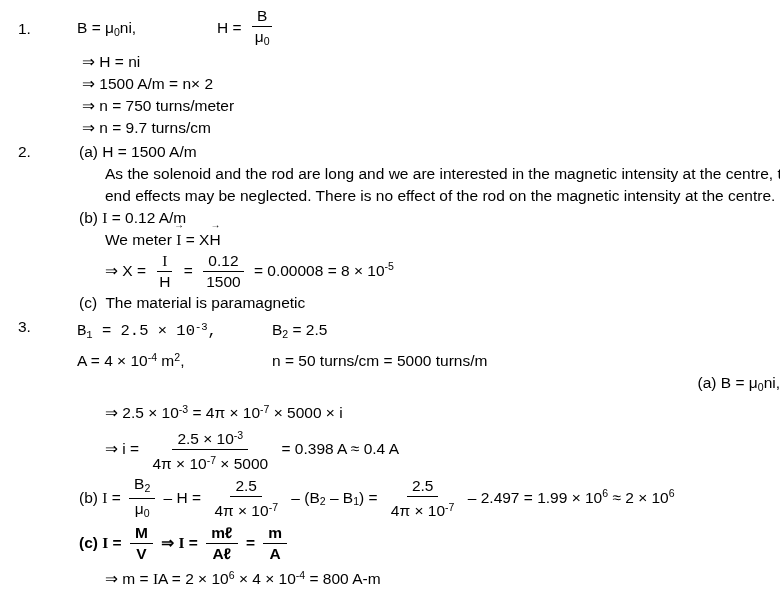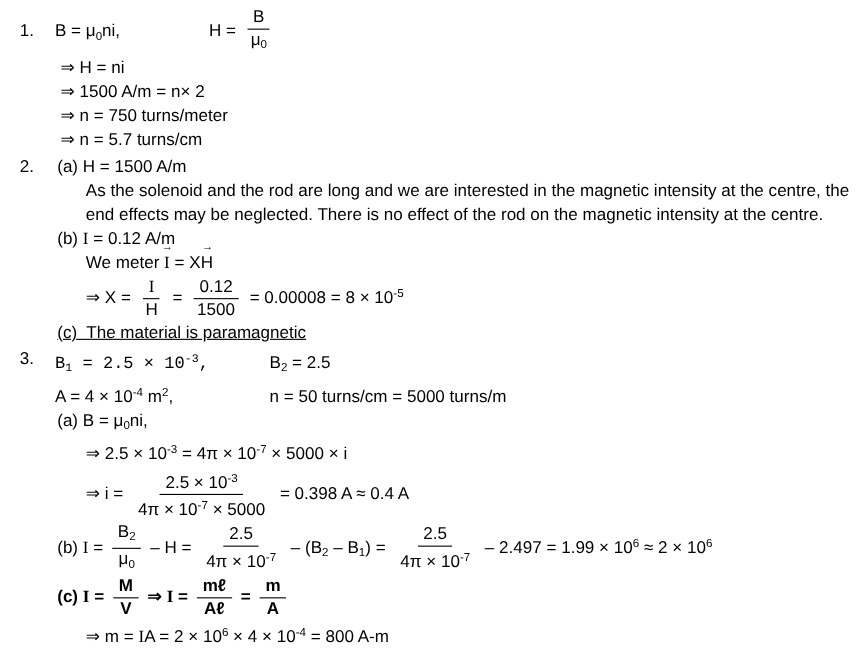--- a/index.html
+++ b/index.html
@@ -10,21 +10,21 @@
     overflow: hidden;
     background: #ffffff;
     color: #000000;
     font-family: "Liberation Sans", sans-serif;
     font-size: 15.5px;
   }
   .problem { display: flex; }
   .problem + .problem { margin-top: 2px; }
   .pnum { width: 32px; flex: none; line-height: 22px; }
   .problem-1 .pnum { padding-top: 12px; }
-  .pbody { flex: 1; min-width: 0; }
+  .pbody { flex: 1; min-width: 0; margin-left: 27px; }
   .line { line-height: 22px; white-space: nowrap; }
   .para { line-height: 22px; text-align: justify; }
   .serif { font-family: "Liberation Serif", serif; }
   .sub { font-size: 0.68em; vertical-align: -0.28em; }
   .sup { font-size: 0.68em; vertical-align: 0.5em; }
   .frac {
     display: inline-flex; flex-direction: column; align-items: center;
     vertical-align: middle; margin: 0 4px; text-align: center;
   }
   .frac > .num { display: block; padding: 0 5px 0; border-bottom: 1px solid #000; line-height: 20px; }
@@ -44,46 +44,46 @@
     <div class="problem problem-1">
       <div class="pnum">1.</div>
       <div class="pbody">
         <div class="line"><span class="col" style="width: 140px;"><span class="seg">B = μ</span><span class="sub">0</span><span class="seg">ni,</span></span><span class="seg">H = </span><span class="frac">
             <span class="num"><span class="seg">B</span></span>
             <span class="den"><span class="seg">μ</span><span class="sub">0</span></span>
           </span></div>
         <div class="line" style="margin-left: 5px;"><span class="seg">⇒ H = ni</span></div>
         <div class="line" style="margin-left: 5px;"><span class="seg">⇒ 1500 A/m = n× 2</span></div>
         <div class="line" style="margin-left: 5px;"><span class="seg">⇒ n = 750 turns/meter</span></div>
-        <div class="line" style="margin-left: 5px;"><span class="seg">⇒ n = 5.7 turns/cm</span></div>
+        <div class="line" style="margin-left: 5px;"><span class="seg">⇒ n = 9.7 turns/cm</span></div>
       </div>
     </div>
     <div class="problem problem-2">
       <div class="pnum">2.</div>
       <div class="pbody">
         <div class="line" style="margin-left: 2px;"><span class="seg">(a) H = 1500 A/m</span></div>
         <div class="para" style="width: 694px; margin-left: 28px;">As the solenoid and the rod are long and we are interested in the magnetic intensity at the centre, the end effects may be neglected. There is no effect of the rod on the magnetic intensity at the centre.</div>
         <div class="line" style="margin-left: 2px;"><span class="seg">(b) </span><span class="seg serif">I</span><span class="seg"> = 0.12 A/m</span></div>
         <div class="line" style="margin-left: 28px;"><span class="col" style="width: 195px;"><span class="seg">We meter </span><span class="vec serif">I<span class="arrow">→</span></span><span class="seg"> = X</span><span class="vec">H<span class="arrow">→</span></span></span></div>
         <div class="line" style="margin-left: 28px;"><span class="seg">⇒ X = </span><span class="frac">
             <span class="num"><span class="seg serif">I</span></span>
             <span class="den"><span class="seg">H</span></span>
           </span><span class="seg"> = </span><span class="frac">
             <span class="num"><span class="seg">0.12</span></span>
             <span class="den"><span class="seg">1500</span></span>
           </span><span class="seg"> = 0.00008 = 8 × 10</span><span class="sup">-5</span></div>
-        <div class="line" style="margin-left: 2px; text-decoration: underline;"><span class="seg">(c)&nbsp; The material is paramagnetic</span></div>
+        <div class="line" style="margin-left: 2px;"><span class="seg">(c)&nbsp; The material is paramagnetic</span></div>
       </div>
     </div>
     <div class="problem problem-3">
       <div class="pnum">3.</div>
       <div class="pbody">
         <div class="line"><span class="col" style="width: 195px; font-family: Liberation Mono, monospace;"><span class="seg">B</span><span class="sub">1</span><span class="seg"> = 2.5 × 10</span><span class="sup">-3</span><span class="seg">,</span></span><span class="seg">B</span><span class="sub">2</span><span class="seg"> = 2.5</span></div>
         <div class="line"><span class="col" style="width: 195px;"><span class="seg">A = 4 × 10</span><span class="sup">-4</span><span class="seg"> m</span><span class="sup">2</span><span class="seg">,</span></span><span class="seg">n = 50 turns/cm = 5000 turns/m</span></div>
-        <div class="line" style="margin-left: 2px;"><span class="seg">(a) B = μ</span><span class="sub">0</span><span class="seg">ni,</span></div>
+        <div class="line" style="margin-left: 2px; text-align: right;"><span class="seg">(a) B = μ</span><span class="sub">0</span><span class="seg">ni,</span></div>
         <div class="line" style="margin-left: 28px;"><span class="seg">⇒ 2.5 × 10</span><span class="sup">-3</span><span class="seg"> = 4π × 10</span><span class="sup">-7</span><span class="seg"> × 5000 × i</span></div>
         <div class="line" style="margin-left: 28px;"><span class="seg">⇒ i = </span><span class="frac">
             <span class="num"><span class="seg">2.5 × 10</span><span class="sup">-3</span></span>
             <span class="den"><span class="seg">4π × 10</span><span class="sup">-7</span><span class="seg"> × 5000</span></span>
           </span><span class="seg"> = 0.398 A ≈ 0.4 A</span></div>
         <div class="line" style="margin-left: 2px;"><span class="seg">(b) </span><span class="seg serif">I</span><span class="seg"> = </span><span class="frac">
             <span class="num"><span class="seg">B</span><span class="sub">2</span></span>
             <span class="den"><span class="seg">μ</span><span class="sub">0</span></span>
           </span><span class="seg"> – H = </span><span class="frac">
             <span class="num"><span class="seg">2.5</span></span>

